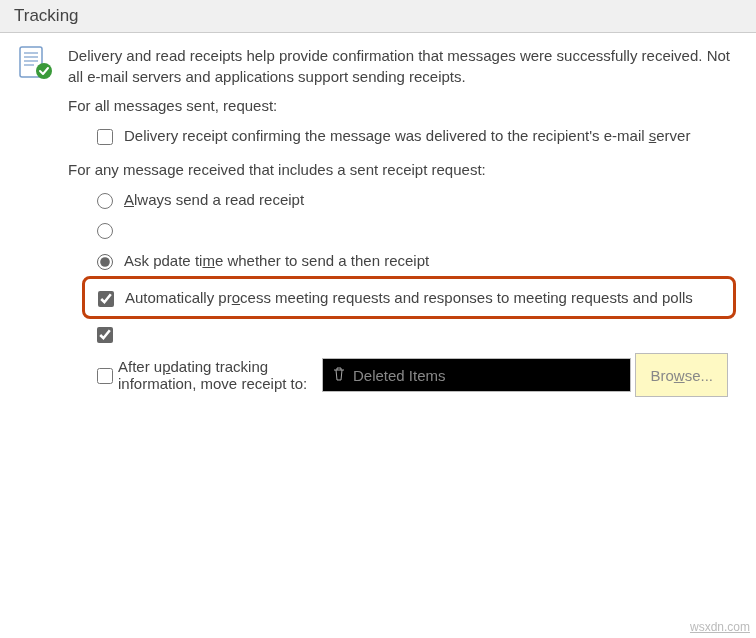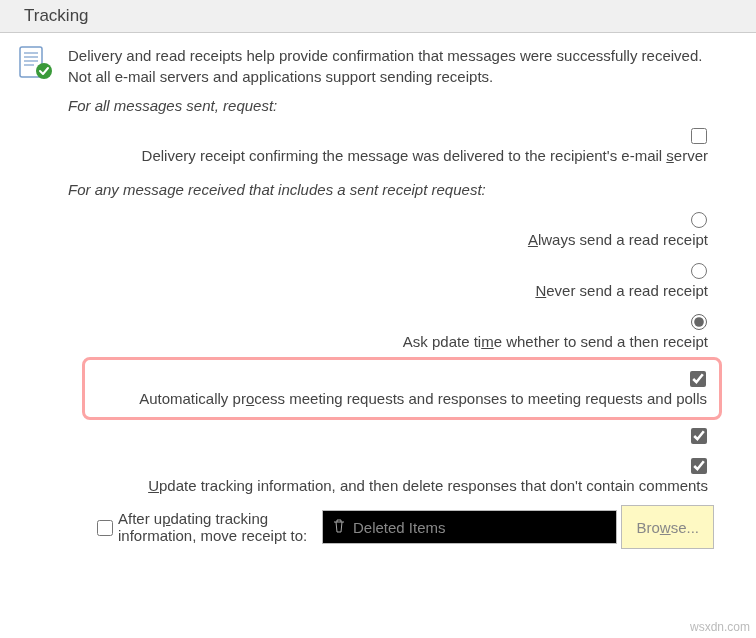--- a/index.html
+++ b/index.html
@@ -12,27 +12,27 @@
       font-size: 15px;
       color: #333;
       background: #fff;
       width: 756px;
       height: 638px;
       overflow: hidden;
     }
     .header {
       background: #f0f0f0;
       border-bottom: 1px solid #ccc;
-      padding: 6px 24px;
+      padding: 6px 14px;
       font-size: 17px;
       color: #444;
       font-weight: 400;
     }
     .content {
-      padding: 10px 28px 10px 14px;
+      padding: 10px 14px 10px 14px;
     }
     .intro-row {
       display: flex;
       align-items: flex-start;
       gap: 14px;
       margin-bottom: 8px;
     }
     .tracking-icon svg {
       width: 40px;
       height: 40px;
@@ -41,33 +41,32 @@
     .intro-text {
       line-height: 1.4;
       color: #444;
       padding-top: 2px;
     }
     .section-label {
       margin-left: 54px;
       color: #444;
       margin-top: 10px;
       margin-bottom: 6px;
-      font-style: italic;
     }
     .option-row {
       display: flex;
-      align-items: flex-end;
+      align-items: center;
       margin-left: 82px;
       margin-right: 20px;
       padding: 5px 0;
+      gap: 10px;
       line-height: 1.4;
-      flex-direction: column;
     }
     .option-row.highlighted {
-      border: 3px solid #fca5a5;
+      border: 3px solid #c2410c;
       border-radius: 8px;
       margin-left: 68px;
       margin-right: 6px;
       padding: 8px 12px 8px 12px;
     }
     .option-row.highlighted .control-slot {
       margin-left: 0;
     }
     .control-slot {
       flex-shrink: 0;
@@ -129,20 +128,21 @@
       cursor: not-allowed;
       font-size: 15px;
     }
     .watermark {
       position: absolute;
       right: 6px;
       bottom: 4px;
       font-size: 12px;
       color: #bbb;
       font-family: Arial, sans-serif;
+      text-decoration: underline;
     }
   </style>
 </head>
 <body>
 
 <div class="header">
   <span>Tracking</span>
 </div>
 
 <div class="content">
@@ -178,21 +178,20 @@
     <span class="control-slot">
       <input type="radio" name="rr" style="">
     </span>
     <label class="opt-label"><span class="under">A</span><span>lways send a read receipt</span></label>
   </div>
 
   <div class="option-row">
     <span class="control-slot">
       <input type="radio" name="rr" style="">
     </span>
-    <label class="opt-label"><span class="under">N</span><span>ever send a read receipt</span></label>
   </div>
 
   <div class="option-row">
     <span class="control-slot">
       <input type="radio" name="rr" checked="" style="">
     </span>
     <label class="opt-label"><span>Ask pdate ti</span><span class="under">m</span><span>e whether to send a then receipt</span></label>
   </div>
 
   <div class="option-row highlighted">
@@ -201,26 +200,20 @@
     </span>
     <label class="opt-label"><span>Automatically pr</span><span class="under">o</span><span>cess meeting requests and responses to meeting requests and polls</span></label>
   </div>
 
   <div class="option-row">
     <span class="control-slot">
       <input type="checkbox" checked="" style="">
     </span>
   </div>
 
-  <div class="option-row">
-    <span class="control-slot">
-      <input type="checkbox" checked="" style="">
-    </span>
-    <label class="opt-label"><span class="under">U</span><span>pdate tracking information, and then delete responses that don't contain comments</span></label>
-  </div>
 
   <div class="footer-row">
     <span class="control-slot">
       <input type="checkbox" style="">
     </span>
     <label class="opt-label"><span>After u</span><span class="under">p</span><span>dating tracking information, move receipt to:</span></label>
 
     <div class="deleted-box">
       <span>
         <svg viewBox="0 0 16 16">

